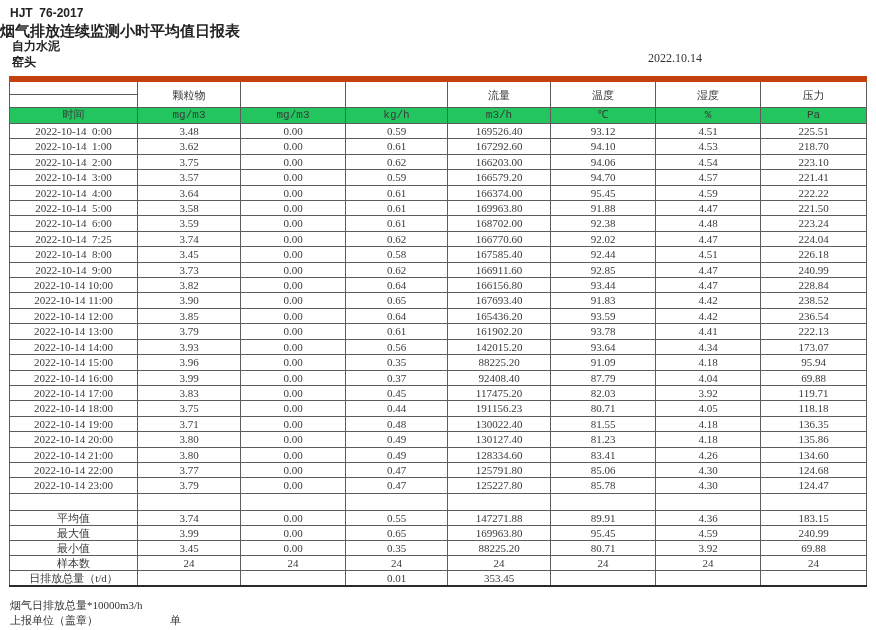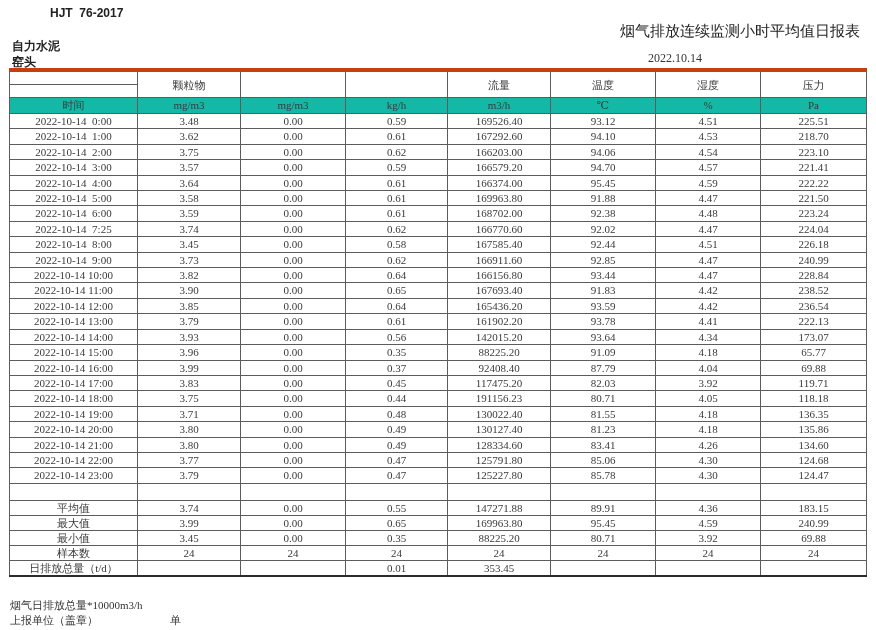--- a/index.html
+++ b/index.html
@@ -5,42 +5,41 @@
   html,body{margin:0;padding:0;}
   body{
     width:876px;height:630px;background:#ffffff;position:relative;
     font-family:"Liberation Serif","DejaVu Serif",serif;
     color:#333;overflow:hidden;
   }
   .doc-code{
     position:absolute;left:10px;top:6px;
     font-size:12px;font-weight:bold;color:#222;white-space:pre;
     font-family:"Liberation Sans","DejaVu Sans",sans-serif;
-    margin-left:40px;
   }
   .doc-title{
-    position:absolute;left:0;top:22px;width:860px;text-align:right;
-    font-size:15px;font-weight:normal;color:#222;
+    position:absolute;left:0;top:22px;width:860px;text-align:left;
+    font-size:15px;font-weight:bold;color:#222;
   }
   .company{position:absolute;left:12px;top:38px;font-size:12px;font-weight:bold;color:#222;}
   .location{position:absolute;left:12px;top:54px;font-size:12px;font-weight:bold;color:#222;}
   .doc-date{position:absolute;left:648px;top:51px;font-size:12px;color:#333;}
 
   table.report{
-    position:absolute;left:9px;top:68px;width:857px;
+    position:absolute;left:9px;top:76px;width:857px;
     border-collapse:collapse;table-layout:fixed;
-    border-top:4px solid #c2410c;border-bottom:2px solid #2b2b2b;
+    border-top:6px solid #c2410c;border-bottom:2px solid #2b2b2b;
   }
   table.report td{
     border:1px solid #5c5c5c;
     font-size:11px;text-align:center;vertical-align:middle;
     padding:0;color:#3a3a3a;overflow:hidden;white-space:pre;
   }
   tr.ghead td{height:12px;line-height:12px;}
-  tr.units td{height:15px;line-height:15px;background:#14b8a6;}
+  tr.units td{height:15px;line-height:15px;background:#22c55e;font-family:Liberation Mono, monospace;}
   tr.data td{height:14.4px;line-height:14.4px;}
   tr.blank td{height:16px;line-height:16px;}
   tr.summary td{height:14px;line-height:14px;}
 
   .footer-note{
     position:absolute;left:10px;top:598px;font-size:11px;color:#333;
   }
   .footer-line2{
     position:absolute;left:10px;top:613px;font-size:11px;color:#333;font-family:Liberation Mono, monospace;
   }
@@ -241,21 +240,21 @@
         <td>173.07</td>
       </tr>
       <tr class="data">
         <td>2022-10-14 15:00</td>
         <td>3.96</td>
         <td>0.00</td>
         <td>0.35</td>
         <td>88225.20</td>
         <td>91.09</td>
         <td>4.18</td>
-        <td>65.77</td>
+        <td>95.94</td>
       </tr>
       <tr class="data">
         <td>2022-10-14 16:00</td>
         <td>3.99</td>
         <td>0.00</td>
         <td>0.37</td>
         <td>92408.40</td>
         <td>87.79</td>
         <td>4.04</td>
         <td>69.88</td>

